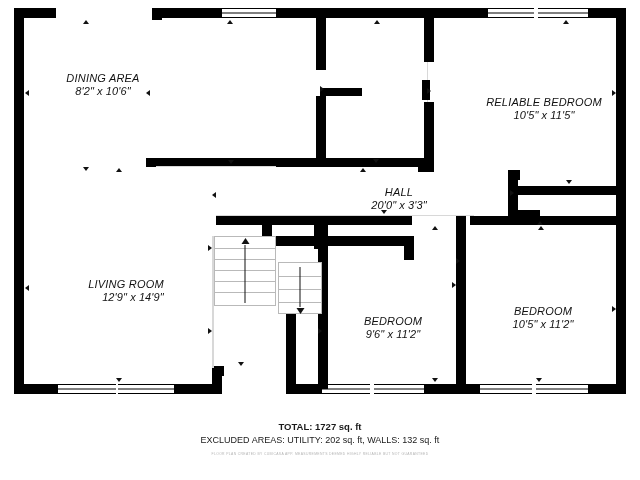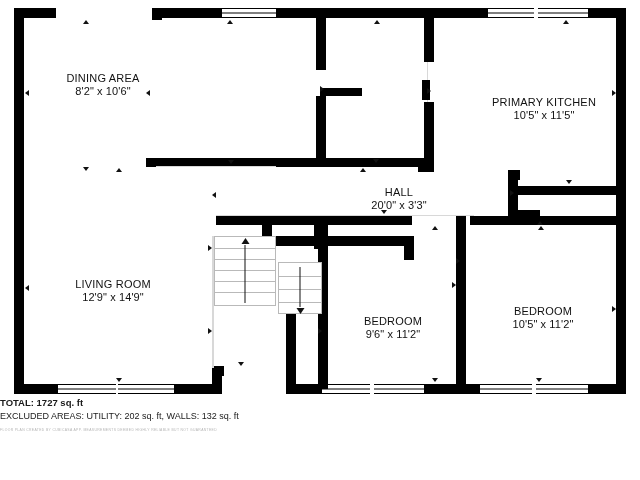--- a/index.html
+++ b/index.html
@@ -14,20 +14,21 @@
     overflow: hidden;
     position: relative;
   }
 
   #plan {
     position: absolute;
     left: 0;
     top: 0;
     width: 640px;
     height: 377px;
+    font-style: italic;
   }
 
   
   .wall {
     position: absolute;
     background: #000000;
   }
   .window {
     position: absolute;
     background: #ffffff;
@@ -119,21 +120,22 @@
   .tick.up    { border-left: 3px solid transparent; border-right: 3px solid transparent; border-bottom: 4px solid #111; }
   .tick.down  { border-left: 3px solid transparent; border-right: 3px solid transparent; border-top: 4px solid #111; }
   .tick.left  { border-top: 3px solid transparent; border-bottom: 3px solid transparent; border-right: 4px solid #111; }
   .tick.right { border-top: 3px solid transparent; border-bottom: 3px solid transparent; border-left: 4px solid #111; }
 
   
   #footer {
     position: absolute;
     left: 0;
     right: 0;
-    top: 396px;
+    top: 420px;
+    text-align: center;
     color: #1a1a1a;
   }
   #footer .total {
     font-size: 9.5px;
     font-weight: bold;
     line-height: 1.45;
   }
   #footer .sub {
     font-size: 9px;
     line-height: 1.45;
@@ -277,30 +279,30 @@
   <div class="tick down" style="left:116px; top:378px;"></div>
 
   <div class="room-label" style="left:103px; top:72px;">
     <span class="name">DINING AREA</span>
     <span class="dim">8'2" x 10'6"</span>
   </div>
 
 
 
   <div class="room-label" style="left:544px; top:96px;">
-    <span class="name">PRIMARY KITCHEN</span>
+    <span class="name">RELIABLE BEDROOM</span>
     <span class="dim">10'5" x 11'5"</span>
   </div>
 
   <div class="room-label" style="left:375px; top:186px;margin-left:24px;">
     <span class="name">HALL</span>
     <span class="dim">20'0" x 3'3"</span>
   </div>
 
-  <div class="room-label" style="left:113px; top:278px;">
+  <div class="room-label" style="left:126px; top:278px;text-align:right;">
     <span class="name">LIVING ROOM</span>
     <span class="dim">12'9" x 14'9"</span>
   </div>
 
 
   <div class="room-label" style="left:393px; top:315px;">
     <span class="name">BEDROOM</span>
     <span class="dim">9'6" x 11'2"</span>
   </div>
 

